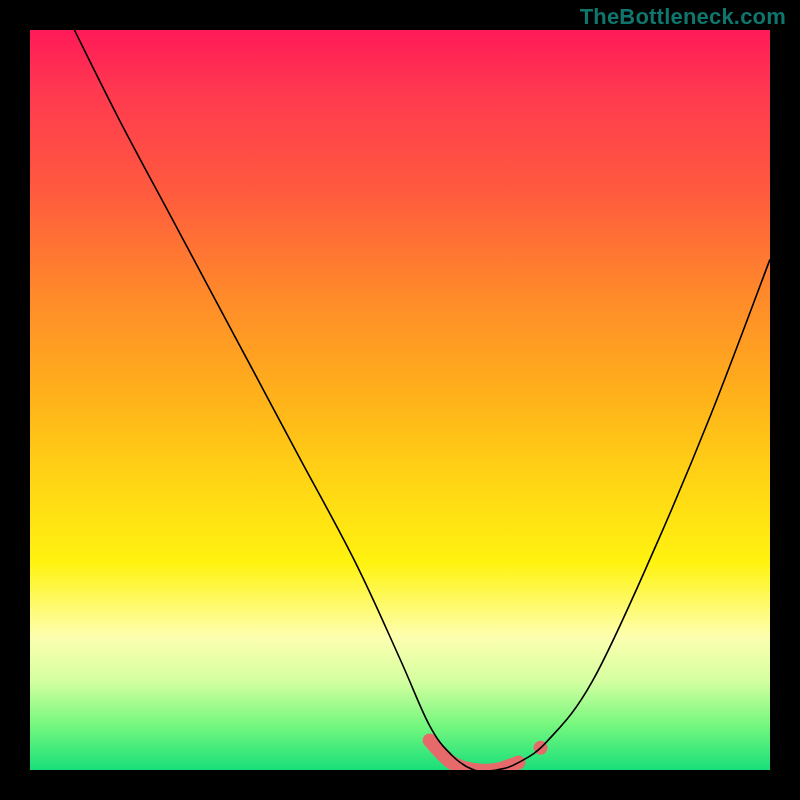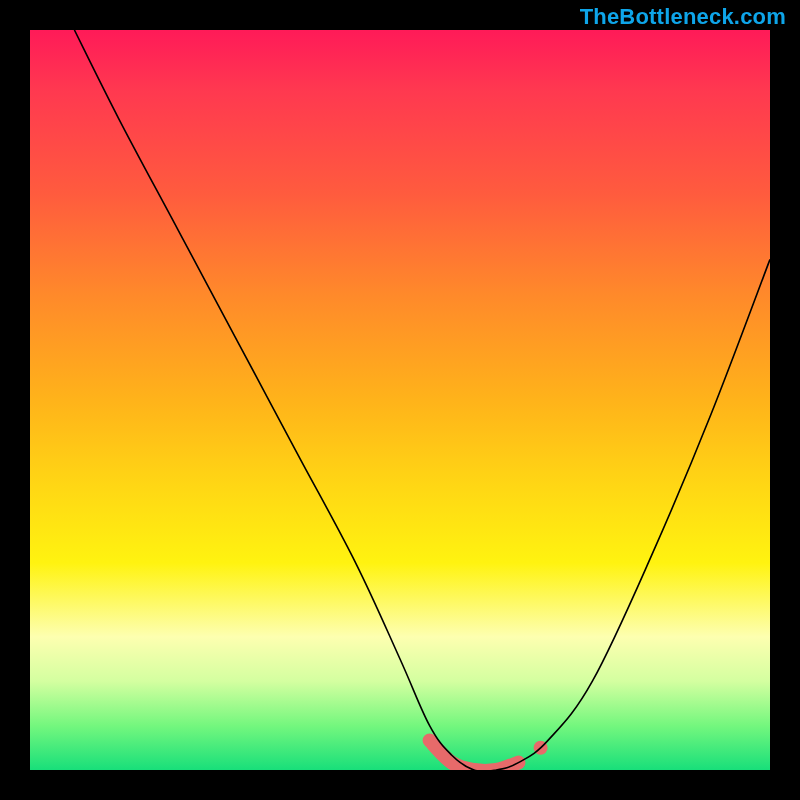--- a/index.html
+++ b/index.html
@@ -14,21 +14,21 @@
   .frame {
     position: relative;
     width: 800px;
     height: 800px;
     background: #000;
   }
   .watermark {
     position: absolute;
     top: 4px;
     right: 14px;
-    color: #0ea5e9;
+    color: #0f766e;
     font-size: 22px;
     font-weight: 600;
     letter-spacing: 0.2px;
     z-index: 10;
   }
   .plot-area {
     position: absolute;
     left: 30px;
     top: 30px;
     width: 740px;

